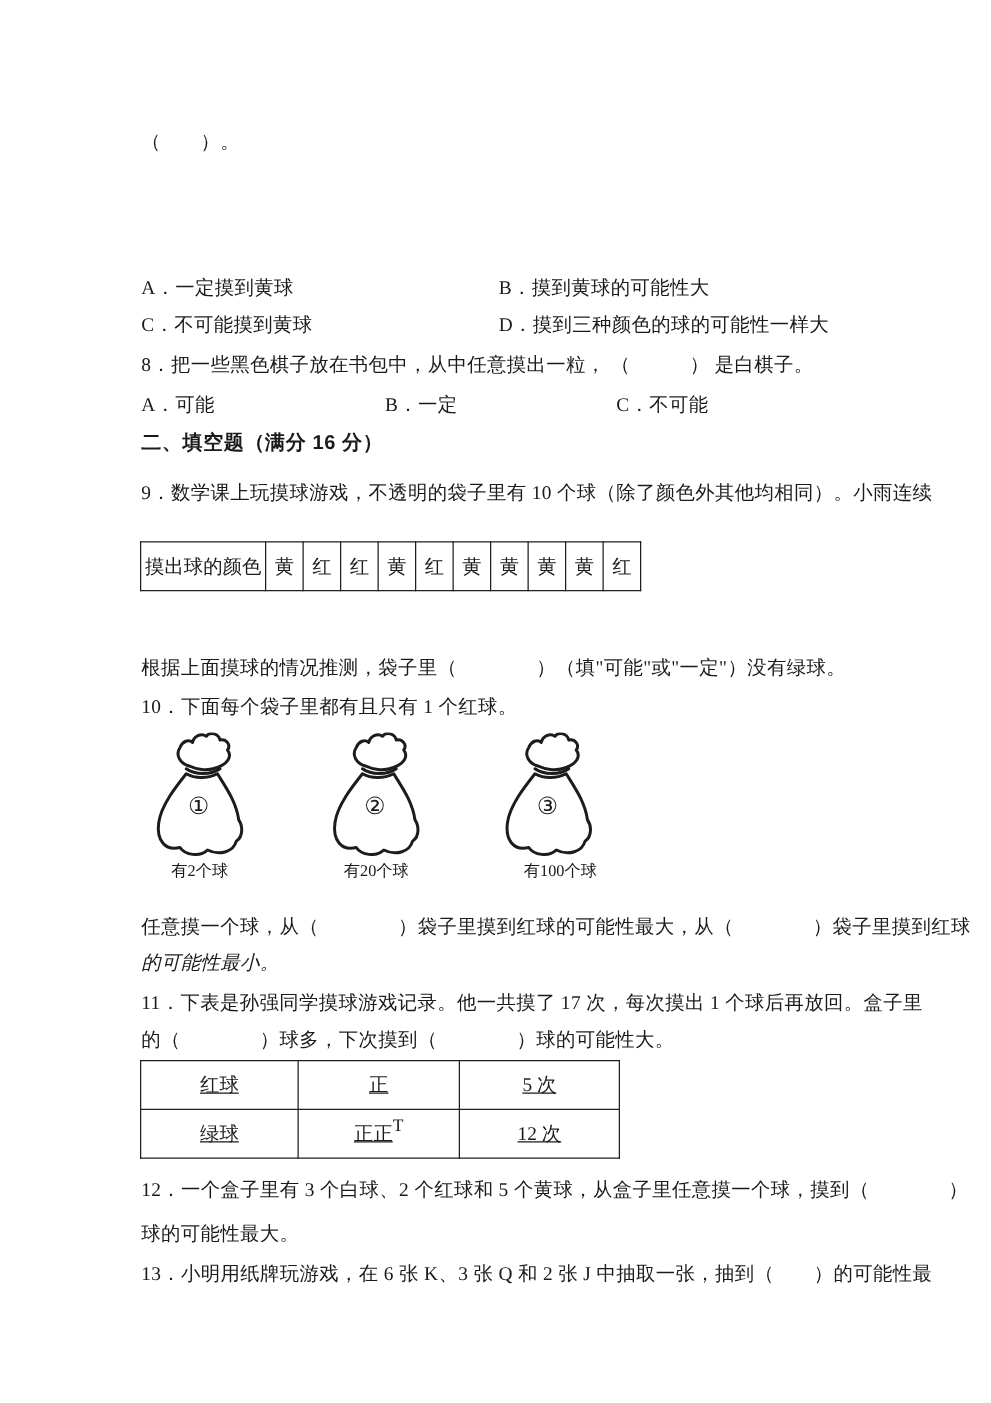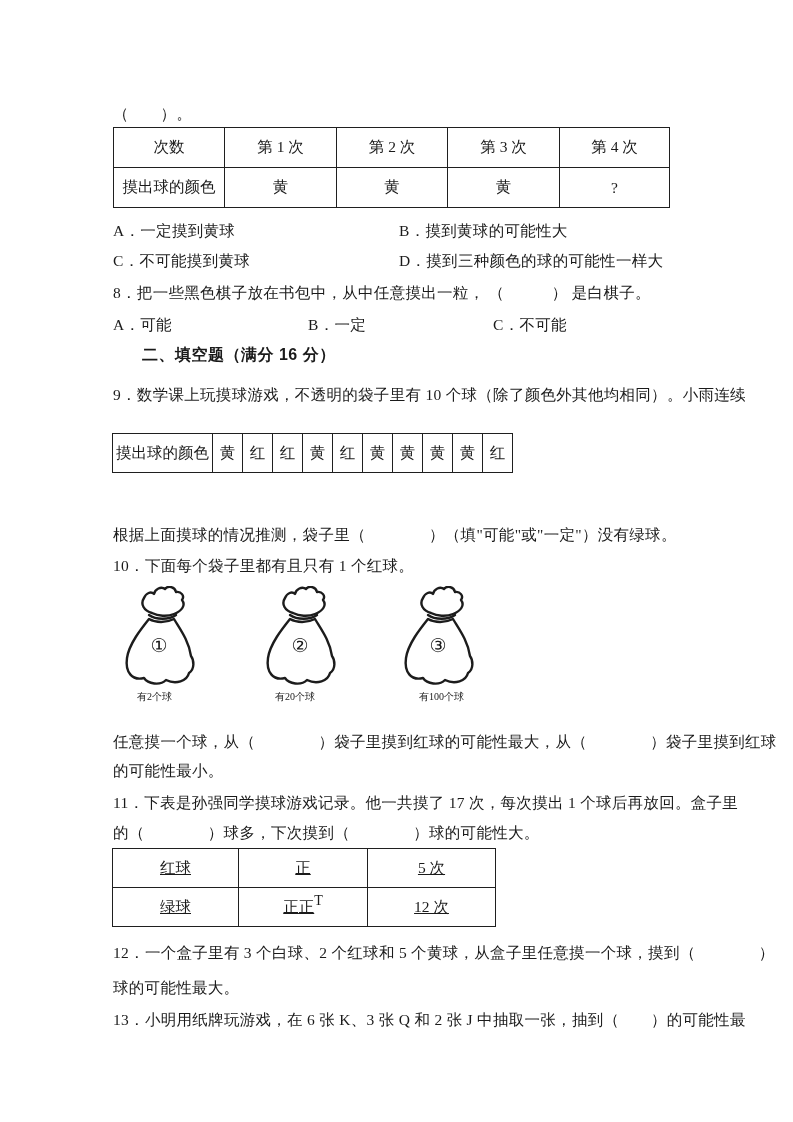--- a/index.html
+++ b/index.html
@@ -13,21 +13,21 @@
   }
   .line{
     position:absolute;
     left:113px;
     font-size:15.5px;
     line-height:24px;
     white-space:nowrap;
     letter-spacing:0.3px;
   }
   .line .col{position:absolute;white-space:nowrap;}
-  .section-title{font-weight:700;font-size:16px;font-family:"Liberation Sans","DejaVu Sans",sans-serif;letter-spacing:0.5px;margin-left:29px;}
+  .section-title{font-weight:700;font-size:16px;font-family:"Liberation Sans","DejaVu Sans",sans-serif;letter-spacing:0.5px;}
   table.sheet{
     position:absolute;
     border-collapse:collapse;
     table-layout:fixed;
     font-size:15.5px;
     color:#1a1a1a;
   }
   table.sheet td{
     border:1.5px solid #1f1f1f;
     text-align:center;
@@ -41,54 +41,29 @@
   #q9-table td{height:38px;}
   #q11-table{left:112px;top:848px;width:383px;}
   #q11-table td{height:38px;text-decoration:underline;}
   .tally-sup{display:inline-block;transform:translateY(-7px);font-size:14px;}
   .bag{position:absolute;width:80px;height:100px;top:586px;}
   .bag svg{position:absolute;left:0;top:0;}
   .bag .bag-num{
     position:absolute;left:0;top:50px;width:100%;
     text-align:center;font-size:19px;line-height:20px;
   }
-  .bag-caption{position:absolute;top:686px;font-size:10px;line-height:22px;white-space:nowrap;}
+  .bag-caption{position:absolute;top:686px;font-size:13px;line-height:22px;white-space:nowrap;}
 </style>
 </head>
 <body>
 
 <div id="page">
 
   <div class="line" style="top:102px;">（　　）。</div>
 
-  <table class="sheet" id="q7-table">
-    <colgroup>
-        <col style="width:111px">
-        <col style="width:112px">
-        <col style="width:111px">
-        <col style="width:112px">
-        <col style="width:110px">
-      </colgroup>
-    <tbody>
-        <tr>
-      <td>次数</td>
-      <td>第 1 次</td>
-      <td>第 2 次</td>
-      <td>第 3 次</td>
-      <td>第 4 次</td>
-    </tr>
-    <tr>
-      <td>摸出球的颜色</td>
-      <td>黄</td>
-      <td>黄</td>
-      <td>黄</td>
-      <td>?</td>
-    </tr>
-  </tbody>
-    </table>
 
   <div class="line" style="top:219px;">
     <span class="col" style="left:0;">A．一定摸到黄球</span>
     <span class="col" style="left:286px;">B．摸到黄球的可能性大</span>
   </div>
   <div class="line" style="top:249px;">
     <span class="col" style="left:0;">C．不可能摸到黄球</span>
     <span class="col" style="left:286px;">D．摸到三种颜色的球的可能性一样大</span>
   </div>
 
@@ -165,21 +140,21 @@
         <use href="#bag-shape"></use>
       </svg>
     <span class="bag-num">③</span>
   </div>
 
   <div class="bag-caption" style="left:137px;">有2个球</div>
   <div class="bag-caption" style="left:275px;">有20个球</div>
   <div class="bag-caption" style="left:389px;margin-left:30px;">有100个球</div>
 
   <div class="line" style="top:730px;">任意摸一个球，从（　　　　）袋子里摸到红球的可能性最大，从（　　　　）袋子里摸到红球</div>
-  <div class="line" style="top:759px;">的可能性最小。</div>
+  <div class="line" style="top:759px;font-style:italic;">的可能性最小。</div>
 
   <div class="line" style="top:791px;">11．下表是孙强同学摸球游戏记录。他一共摸了 17 次，每次摸出 1 个球后再放回。盒子里</div>
   <div class="line" style="top:821px;">的（　　　　）球多，下次摸到（　　　　）球的可能性大。</div>
 
   <table class="sheet" id="q11-table">
     <colgroup>
         <col style="width:126px">
         <col style="width:129px">
         <col style="width:128px">
       </colgroup>

